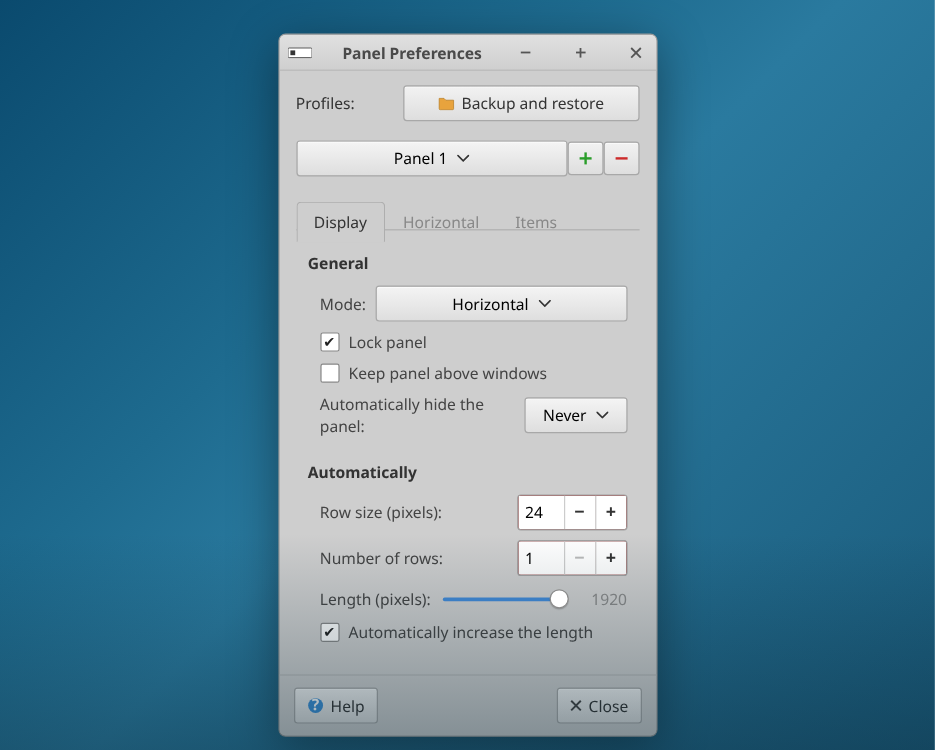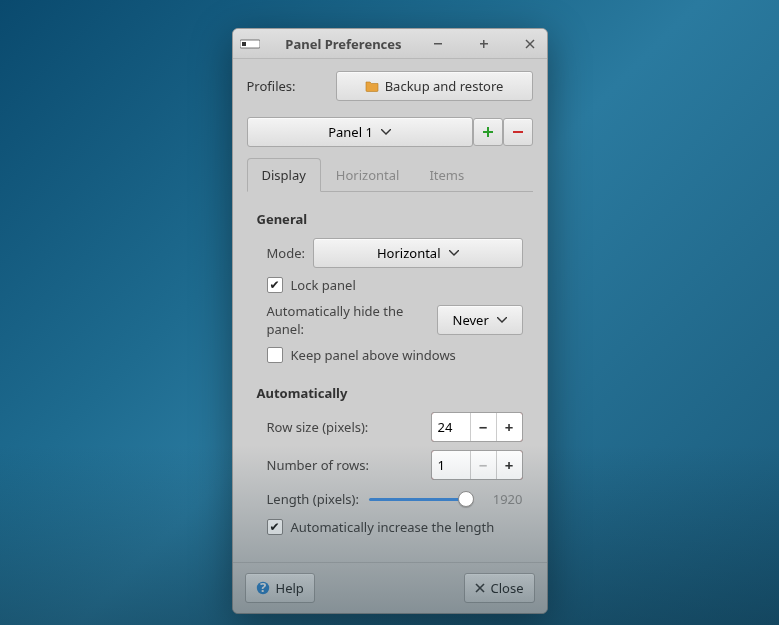--- a/index.html
+++ b/index.html
@@ -60,21 +60,21 @@
 .iconbtn {
   width:30px; height:28px; border:1px solid #a8a8a8; border-radius:3px;
   background:linear-gradient(#f2f2f2,#dedede);
   display:flex; align-items:center; justify-content:center; cursor:pointer;
   box-shadow: inset 0 1px 0 rgba(255,255,255,0.6);
 }
 .tabs { display:flex; border-bottom:1px solid #aeaeae; margin-top:6px; position:relative; }
 .tab {
   padding:7px 14px; color:#888; cursor:pointer;
   border:1px solid transparent; border-bottom:none;
-  position:relative; top:1px;
+  position:relative; top:11px;
 }
 .tab.active {
   background:#cecece; color:#333;
   border:1px solid #aeaeae; border-bottom:1px solid #cecece;
   border-radius:4px 4px 0 0;
 }
 .tabpanel { padding:14px 10px 8px 10px; }
 .section-title { font-weight:bold; color:#333; margin:4px 0 10px 0; }
 .field { display:flex; align-items:center; margin:8px 0; gap:8px; padding-left:10px; }
 .field-label { color:#444; min-width:0; }
@@ -199,34 +199,34 @@
             </span>
         </div>
       </div>
 
       <div class="field">
         <span class="checkbox checked"></span>
         <span class="field-label">Lock panel</span>
       </div>
 
       <div class="field">
+        <span class="checkbox"></span>
+        <span class="field-label">Keep panel above windows</span>
+      </div>
+
+      <div class="field">
         <span class="field-label">Automatically hide the panel:</span>
         <div class="select" style="width:92px">
           <span>Never</span>
           <span class="chev">
               <svg width="10" height="6">
                 <path d="M0 0 L5 5 L10 0" fill="none" stroke="#333" stroke-width="1.4"></path>
               </svg>
             </span>
         </div>
-      </div>
-
-      <div class="field">
-        <span class="checkbox"></span>
-        <span class="field-label">Keep panel above windows</span>
       </div>
 
       <div class="section-title" style="margin-top:20px">Automatically</div>
 
       <div class="field">
         <span class="field-label">Row size (pixels):</span>
         <span class="spacer"></span>
         <div class="spin">
           <input value="24" style="">
           <span class="sb">−</span>

